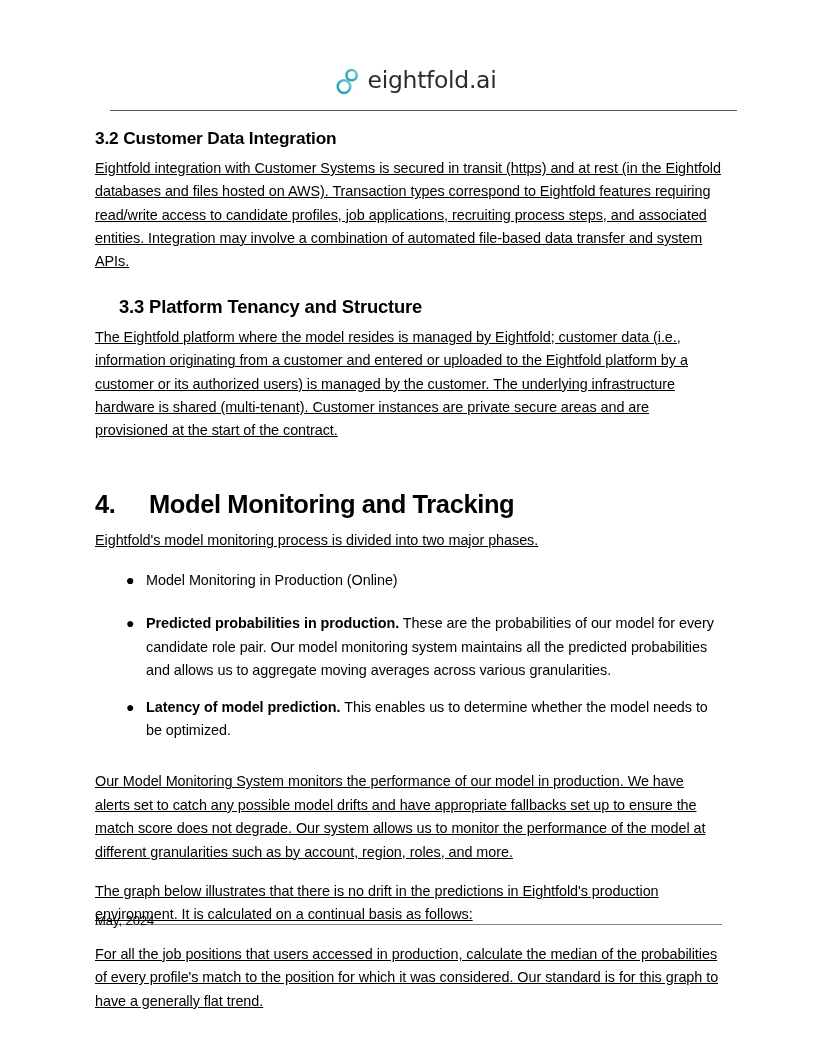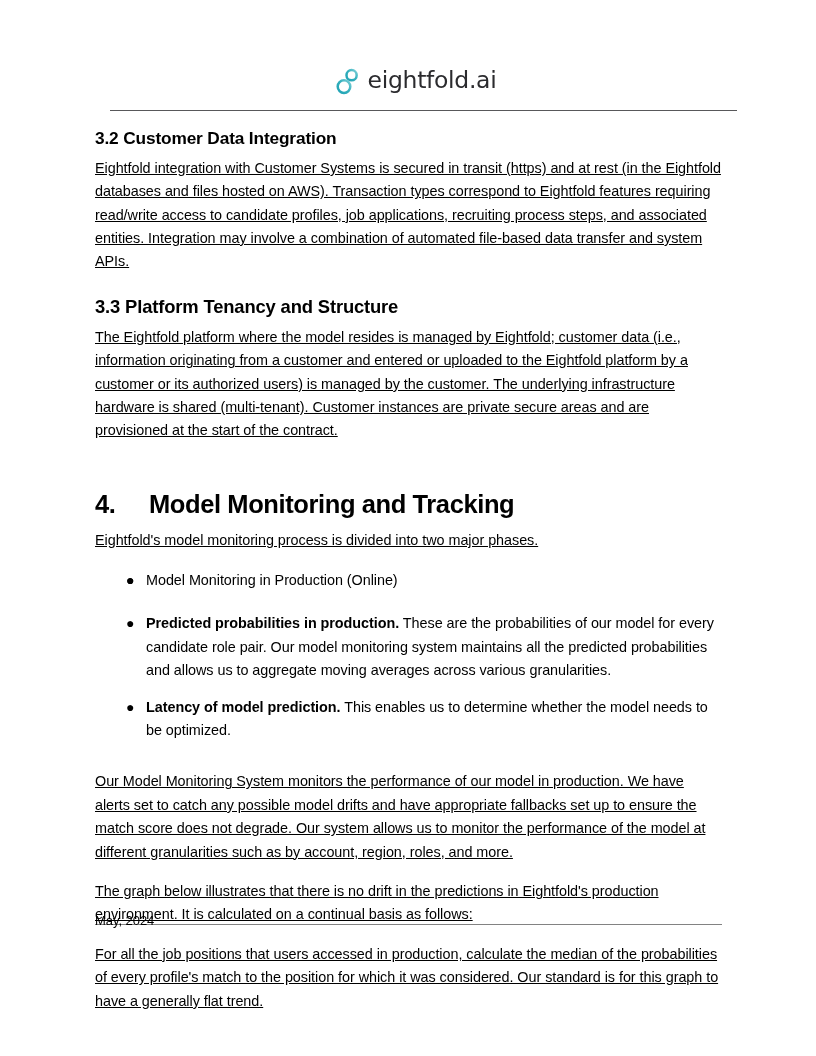--- a/index.html
+++ b/index.html
@@ -76,20 +76,21 @@
 
   h2.sec {
     font-size: 17.3px;
     font-weight: bold;
     margin: 0 0 8px 0;
     letter-spacing: -0.15px;
     line-height: 1.2;
   }
   h2.sec.bigger {
     font-size: 18.4px;
+    margin-left: 24px;
   }
 
   p.body {
     font-size: 14.4px;
     line-height: 23.4px;
     margin: 0 0 16px 0;
     letter-spacing: -0.05px;
     text-align: left;
     text-decoration: underline;
   }

